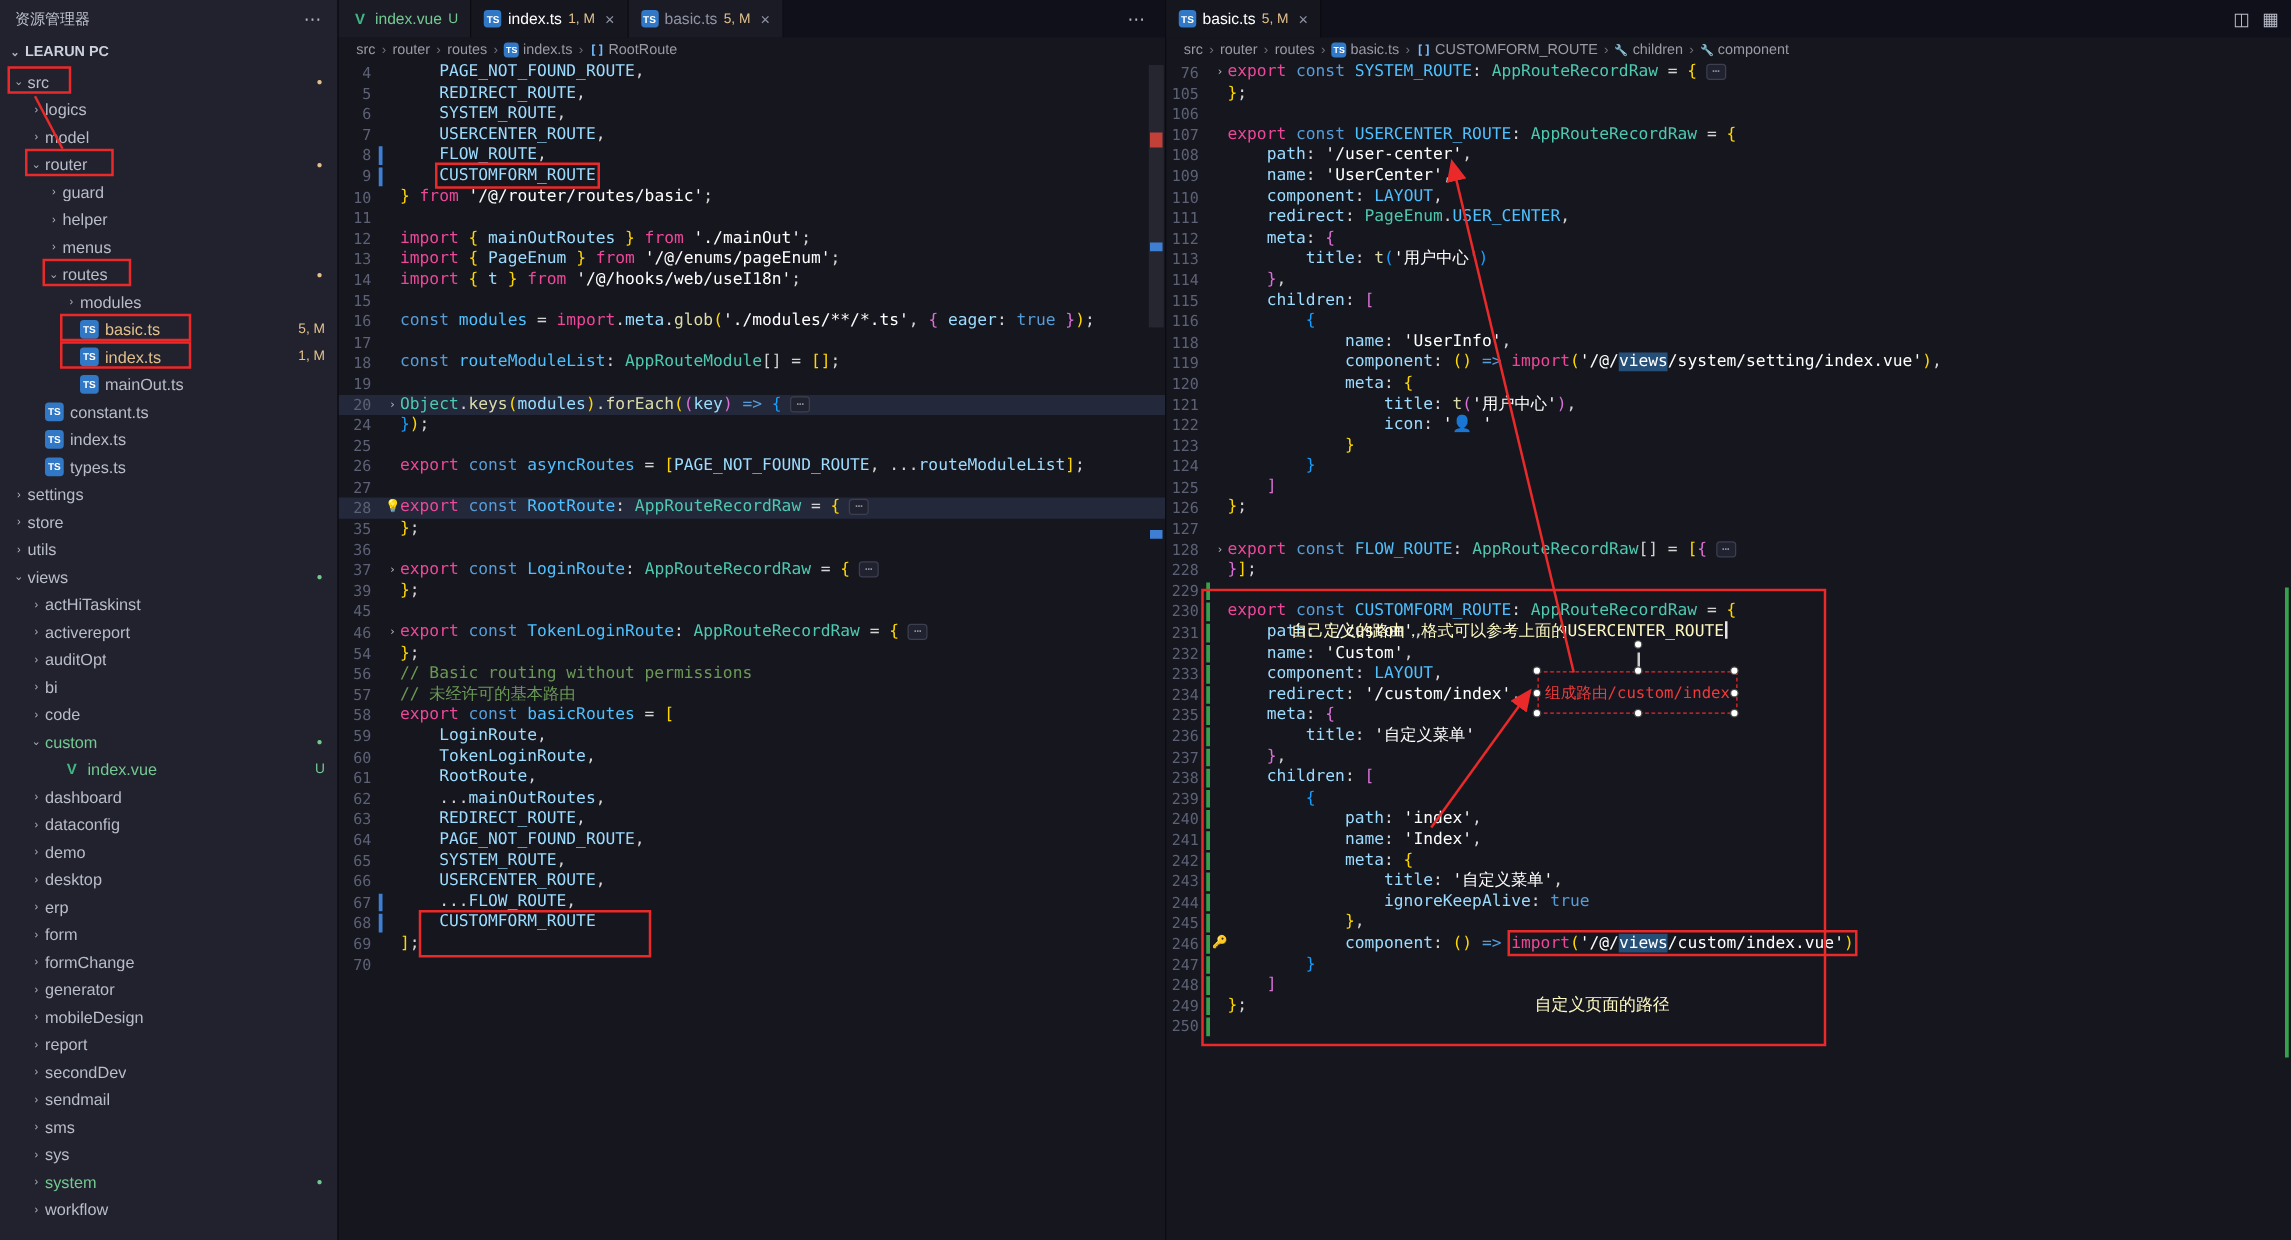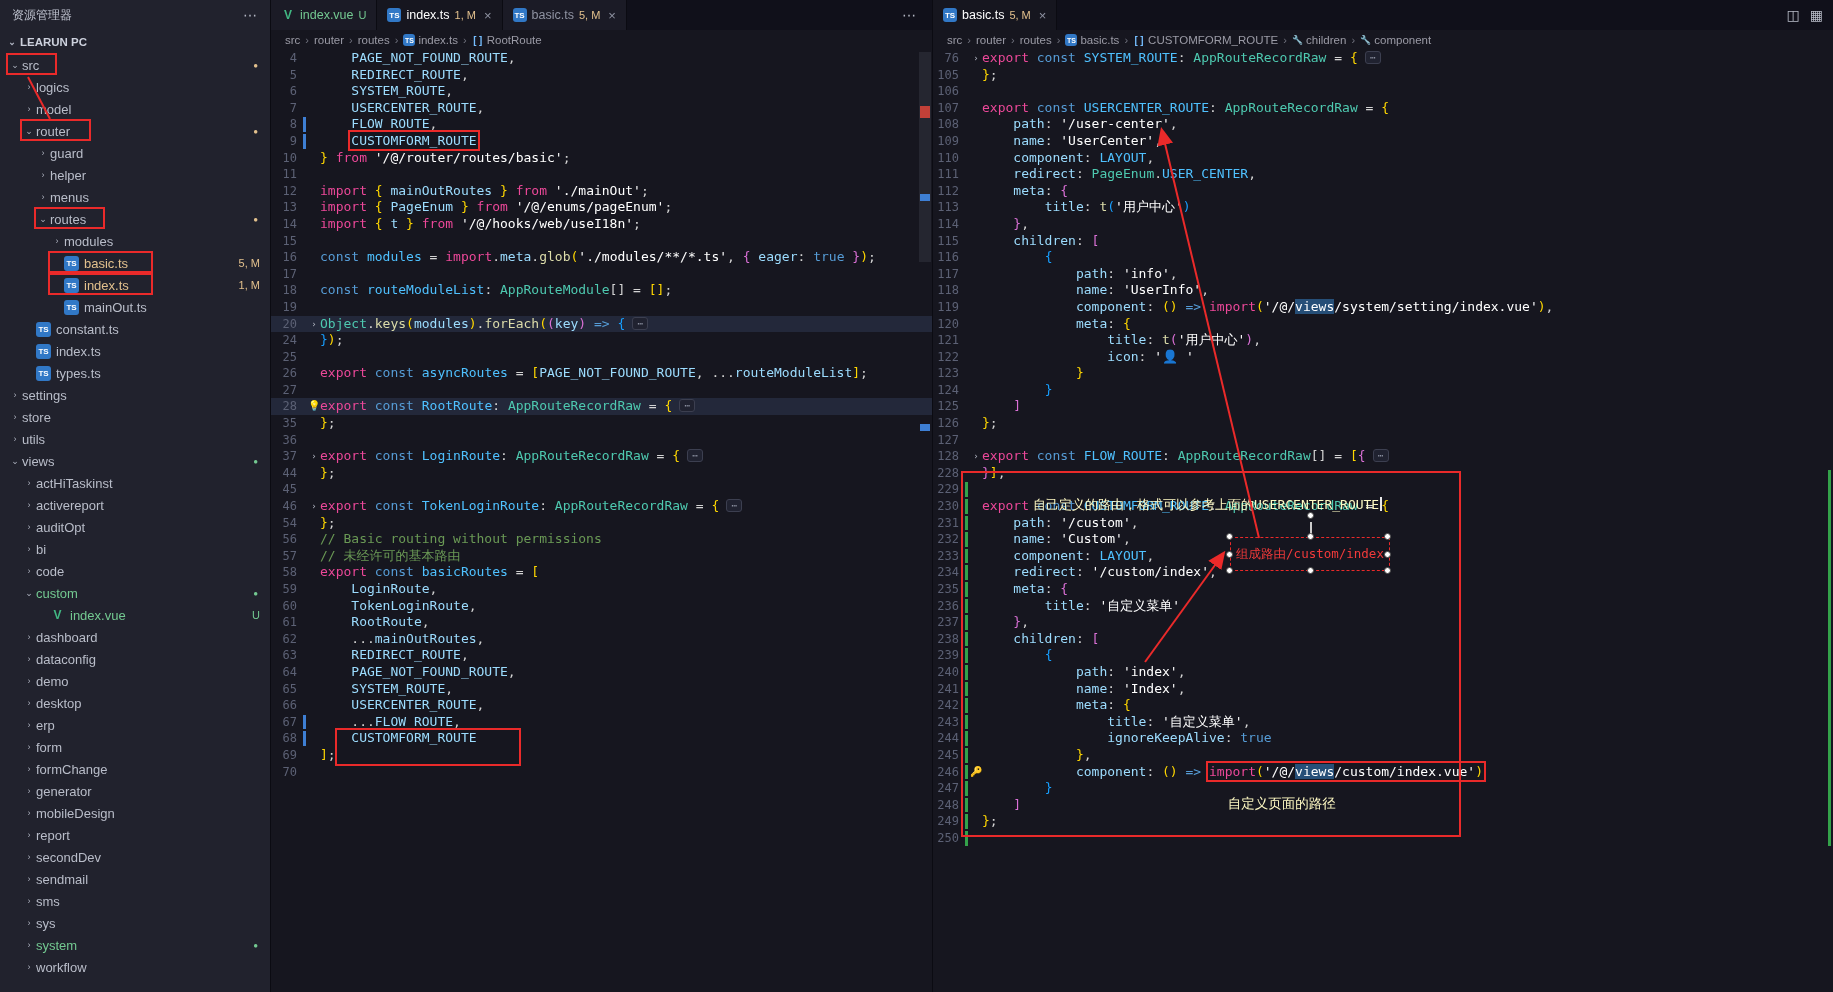--- a/index.html
+++ b/index.html
@@ -359,21 +359,21 @@
       <div class="code-line"><span class="ln">19</span><span class="gitbar "></span><span class="glyph"></span><span class="code-text"></span></div>
       <div class="code-line hl"><span class="ln">20</span><span class="gitbar "></span><span class="glyph">›</span><span class="code-text"><span class="tk-ty">Object</span><span class="tk-pl">.</span><span class="tk-fn">keys</span><span class="tk-b1">(</span><span class="tk-var">modules</span><span class="tk-b1">)</span><span class="tk-pl">.</span><span class="tk-fn">forEach</span><span class="tk-b1">(</span><span class="tk-b2">(</span><span class="tk-var">key</span><span class="tk-b2">)</span><span class="tk-pl"> </span><span class="tk-cb">=&gt;</span><span class="tk-pl"> </span><span class="tk-b3">{</span><span class="fold-pill">⋯</span></span></div>
       <div class="code-line"><span class="ln">24</span><span class="gitbar "></span><span class="glyph"></span><span class="code-text"><span class="tk-b3">}</span><span class="tk-b1">)</span><span class="tk-pl">;</span></span></div>
       <div class="code-line"><span class="ln">25</span><span class="gitbar "></span><span class="glyph"></span><span class="code-text"></span></div>
       <div class="code-line"><span class="ln">26</span><span class="gitbar "></span><span class="glyph"></span><span class="code-text"><span class="tk-kw">export</span><span class="tk-pl"> </span><span class="tk-cb">const</span><span class="tk-pl"> </span><span class="tk-cv">asyncRoutes</span><span class="tk-pl"> = </span><span class="tk-b1">[</span><span class="tk-var">PAGE_NOT_FOUND_ROUTE</span><span class="tk-pl">, </span><span class="tk-pl">...</span><span class="tk-var">routeModuleList</span><span class="tk-b1">]</span><span class="tk-pl">;</span></span></div>
       <div class="code-line"><span class="ln">27</span><span class="gitbar "></span><span class="glyph"></span><span class="code-text"></span></div>
       <div class="code-line hl"><span class="ln">28</span><span class="gitbar "></span><span class="glyph em">💡</span><span class="code-text"><span class="tk-kw">export</span><span class="tk-pl"> </span><span class="tk-cb">const</span><span class="tk-pl"> </span><span class="tk-cv">RootRoute</span><span class="tk-pl">: </span><span class="tk-ty">AppRouteRecordRaw</span><span class="tk-pl"> = </span><span class="tk-b1">{</span><span class="fold-pill">⋯</span></span></div>
       <div class="code-line"><span class="ln">35</span><span class="gitbar "></span><span class="glyph"></span><span class="code-text"><span class="tk-b1">}</span><span class="tk-pl">;</span></span></div>
       <div class="code-line"><span class="ln">36</span><span class="gitbar "></span><span class="glyph"></span><span class="code-text"></span></div>
       <div class="code-line"><span class="ln">37</span><span class="gitbar "></span><span class="glyph">›</span><span class="code-text"><span class="tk-kw">export</span><span class="tk-pl"> </span><span class="tk-cb">const</span><span class="tk-pl"> </span><span class="tk-cv">LoginRoute</span><span class="tk-pl">: </span><span class="tk-ty">AppRouteRecordRaw</span><span class="tk-pl"> = </span><span class="tk-b1">{</span><span class="fold-pill">⋯</span></span></div>
-      <div class="code-line"><span class="ln">44</span><span class="gitbar "></span><span class="glyph"></span><span class="code-text"><span class="tk-b1">}</span><span class="tk-pl">;</span></span></div>
+      <div class="code-line"><span class="ln">39</span><span class="gitbar "></span><span class="glyph"></span><span class="code-text"><span class="tk-b1">}</span><span class="tk-pl">;</span></span></div>
       <div class="code-line"><span class="ln">45</span><span class="gitbar "></span><span class="glyph"></span><span class="code-text"></span></div>
       <div class="code-line"><span class="ln">46</span><span class="gitbar "></span><span class="glyph">›</span><span class="code-text"><span class="tk-kw">export</span><span class="tk-pl"> </span><span class="tk-cb">const</span><span class="tk-pl"> </span><span class="tk-cv">TokenLoginRoute</span><span class="tk-pl">: </span><span class="tk-ty">AppRouteRecordRaw</span><span class="tk-pl"> = </span><span class="tk-b1">{</span><span class="fold-pill">⋯</span></span></div>
       <div class="code-line"><span class="ln">54</span><span class="gitbar "></span><span class="glyph"></span><span class="code-text"><span class="tk-b1">}</span><span class="tk-pl">;</span></span></div>
       <div class="code-line"><span class="ln">56</span><span class="gitbar "></span><span class="glyph"></span><span class="code-text"><span class="tk-cm">// Basic routing without permissions</span></span></div>
       <div class="code-line"><span class="ln">57</span><span class="gitbar "></span><span class="glyph"></span><span class="code-text"><span class="tk-cm">// 未经许可的基本路由</span></span></div>
       <div class="code-line"><span class="ln">58</span><span class="gitbar "></span><span class="glyph"></span><span class="code-text"><span class="tk-kw">export</span><span class="tk-pl"> </span><span class="tk-cb">const</span><span class="tk-pl"> </span><span class="tk-cv">basicRoutes</span><span class="tk-pl"> = </span><span class="tk-b1">[</span></span></div>
       <div class="code-line"><span class="ln">59</span><span class="gitbar "></span><span class="glyph"></span><span class="code-text"><span class="tk-pl">    </span><span class="tk-var">LoginRoute</span><span class="tk-pl">,</span></span></div>
       <div class="code-line"><span class="ln">60</span><span class="gitbar "></span><span class="glyph"></span><span class="code-text"><span class="tk-pl">    </span><span class="tk-var">TokenLoginRoute</span><span class="tk-pl">,</span></span></div>
       <div class="code-line"><span class="ln">61</span><span class="gitbar "></span><span class="glyph"></span><span class="code-text"><span class="tk-pl">    </span><span class="tk-var">RootRoute</span><span class="tk-pl">,</span></span></div>
       <div class="code-line"><span class="ln">62</span><span class="gitbar "></span><span class="glyph"></span><span class="code-text"><span class="tk-pl">    </span><span class="tk-pl">...</span><span class="tk-var">mainOutRoutes</span><span class="tk-pl">,</span></span></div>
@@ -450,21 +450,20 @@
       <div class="code-line"><span class="ln">107</span><span class="gitbar "></span><span class="glyph"></span><span class="code-text"><span class="tk-kw">export</span><span class="tk-pl"> </span><span class="tk-cb">const</span><span class="tk-pl"> </span><span class="tk-cv">USERCENTER_ROUTE</span><span class="tk-pl">: </span><span class="tk-ty">AppRouteRecordRaw</span><span class="tk-pl"> = </span><span class="tk-b1">{</span></span></div>
       <div class="code-line"><span class="ln">108</span><span class="gitbar "></span><span class="glyph"></span><span class="code-text"><span class="tk-pl">    </span><span class="tk-var">path</span><span class="tk-pl">: </span><span class="tk-st">'/user-center'</span><span class="tk-pl">,</span></span></div>
       <div class="code-line"><span class="ln">109</span><span class="gitbar "></span><span class="glyph"></span><span class="code-text"><span class="tk-pl">    </span><span class="tk-var">name</span><span class="tk-pl">: </span><span class="tk-st">'UserCenter'</span><span class="tk-pl">,</span></span></div>
       <div class="code-line"><span class="ln">110</span><span class="gitbar "></span><span class="glyph"></span><span class="code-text"><span class="tk-pl">    </span><span class="tk-var">component</span><span class="tk-pl">: </span><span class="tk-cv">LAYOUT</span><span class="tk-pl">,</span></span></div>
       <div class="code-line"><span class="ln">111</span><span class="gitbar "></span><span class="glyph"></span><span class="code-text"><span class="tk-pl">    </span><span class="tk-var">redirect</span><span class="tk-pl">: </span><span class="tk-ty">PageEnum</span><span class="tk-pl">.</span><span class="tk-cv">USER_CENTER</span><span class="tk-pl">,</span></span></div>
       <div class="code-line"><span class="ln">112</span><span class="gitbar "></span><span class="glyph"></span><span class="code-text"><span class="tk-pl">    </span><span class="tk-var">meta</span><span class="tk-pl">: </span><span class="tk-b2">{</span></span></div>
       <div class="code-line"><span class="ln">113</span><span class="gitbar "></span><span class="glyph"></span><span class="code-text"><span class="tk-pl">        </span><span class="tk-var">title</span><span class="tk-pl">: </span><span class="tk-fn">t</span><span class="tk-b3">(</span><span class="tk-st">'用户中心'</span><span class="tk-b3">)</span></span></div>
       <div class="code-line"><span class="ln">114</span><span class="gitbar "></span><span class="glyph"></span><span class="code-text"><span class="tk-pl">    </span><span class="tk-b2">}</span><span class="tk-pl">,</span></span></div>
       <div class="code-line"><span class="ln">115</span><span class="gitbar "></span><span class="glyph"></span><span class="code-text"><span class="tk-pl">    </span><span class="tk-var">children</span><span class="tk-pl">: </span><span class="tk-b2">[</span></span></div>
       <div class="code-line"><span class="ln">116</span><span class="gitbar "></span><span class="glyph"></span><span class="code-text"><span class="tk-pl">        </span><span class="tk-b3">{</span></span></div>
-      <div class="code-line"><span class="ln">117</span><span class="gitbar "></span><span class="glyph"></span><span class="code-text"><span class="tk-pl">            </span><span class="tk-var">path</span><span class="tk-pl">: </span><span class="tk-st">'info'</span><span class="tk-pl">,</span></span></div>
       <div class="code-line"><span class="ln">118</span><span class="gitbar "></span><span class="glyph"></span><span class="code-text"><span class="tk-pl">            </span><span class="tk-var">name</span><span class="tk-pl">: </span><span class="tk-st">'UserInfo'</span><span class="tk-pl">,</span></span></div>
       <div class="code-line"><span class="ln">119</span><span class="gitbar "></span><span class="glyph"></span><span class="code-text"><span class="tk-pl">            </span><span class="tk-var">component</span><span class="tk-pl">: </span><span class="tk-b1">()</span><span class="tk-pl"> </span><span class="tk-cb">=&gt;</span><span class="tk-pl"> </span><span class="tk-kw">import</span><span class="tk-b1">(</span><span class="tk-st">'/@/</span><span class="tk-st tok-sel">views</span><span class="tk-st">/system/setting/index.vue'</span><span class="tk-b1">)</span><span class="tk-pl">,</span></span></div>
       <div class="code-line"><span class="ln">120</span><span class="gitbar "></span><span class="glyph"></span><span class="code-text"><span class="tk-pl">            </span><span class="tk-var">meta</span><span class="tk-pl">: </span><span class="tk-b1">{</span></span></div>
       <div class="code-line"><span class="ln">121</span><span class="gitbar "></span><span class="glyph"></span><span class="code-text"><span class="tk-pl">                </span><span class="tk-var">title</span><span class="tk-pl">: </span><span class="tk-fn">t</span><span class="tk-b2">(</span><span class="tk-st">'用户中心'</span><span class="tk-b2">)</span><span class="tk-pl">,</span></span></div>
       <div class="code-line"><span class="ln">122</span><span class="gitbar "></span><span class="glyph"></span><span class="code-text"><span class="tk-pl">                </span><span class="tk-var">icon</span><span class="tk-pl">: </span><span class="tk-st">'👤 '</span></span></div>
       <div class="code-line"><span class="ln">123</span><span class="gitbar "></span><span class="glyph"></span><span class="code-text"><span class="tk-pl">            </span><span class="tk-b1">}</span></span></div>
       <div class="code-line"><span class="ln">124</span><span class="gitbar "></span><span class="glyph"></span><span class="code-text"><span class="tk-pl">        </span><span class="tk-b3">}</span></span></div>
       <div class="code-line"><span class="ln">125</span><span class="gitbar "></span><span class="glyph"></span><span class="code-text"><span class="tk-pl">    </span><span class="tk-b2">]</span></span></div>
       <div class="code-line"><span class="ln">126</span><span class="gitbar "></span><span class="glyph"></span><span class="code-text"><span class="tk-b1">}</span><span class="tk-pl">;</span></span></div>
       <div class="code-line"><span class="ln">127</span><span class="gitbar "></span><span class="glyph"></span><span class="code-text"></span></div>

